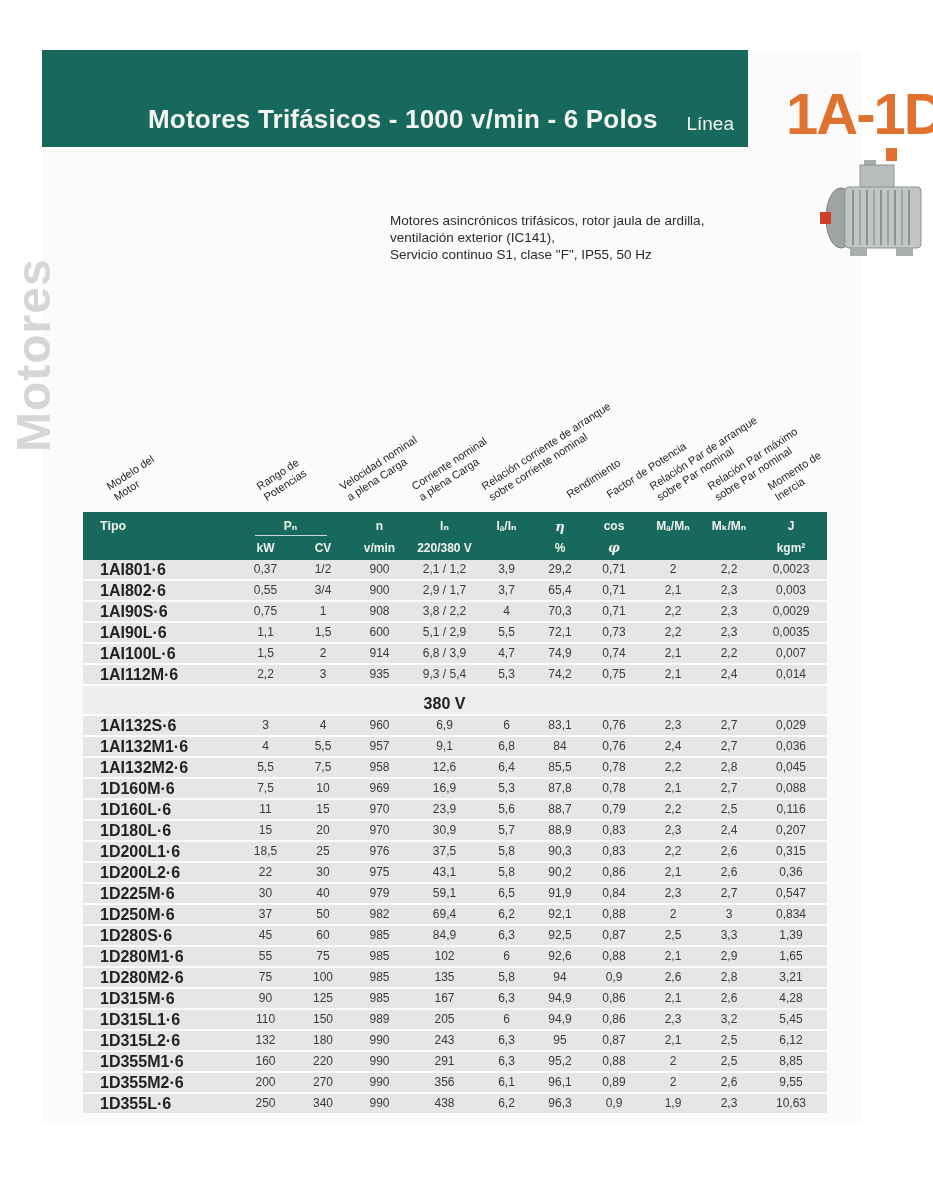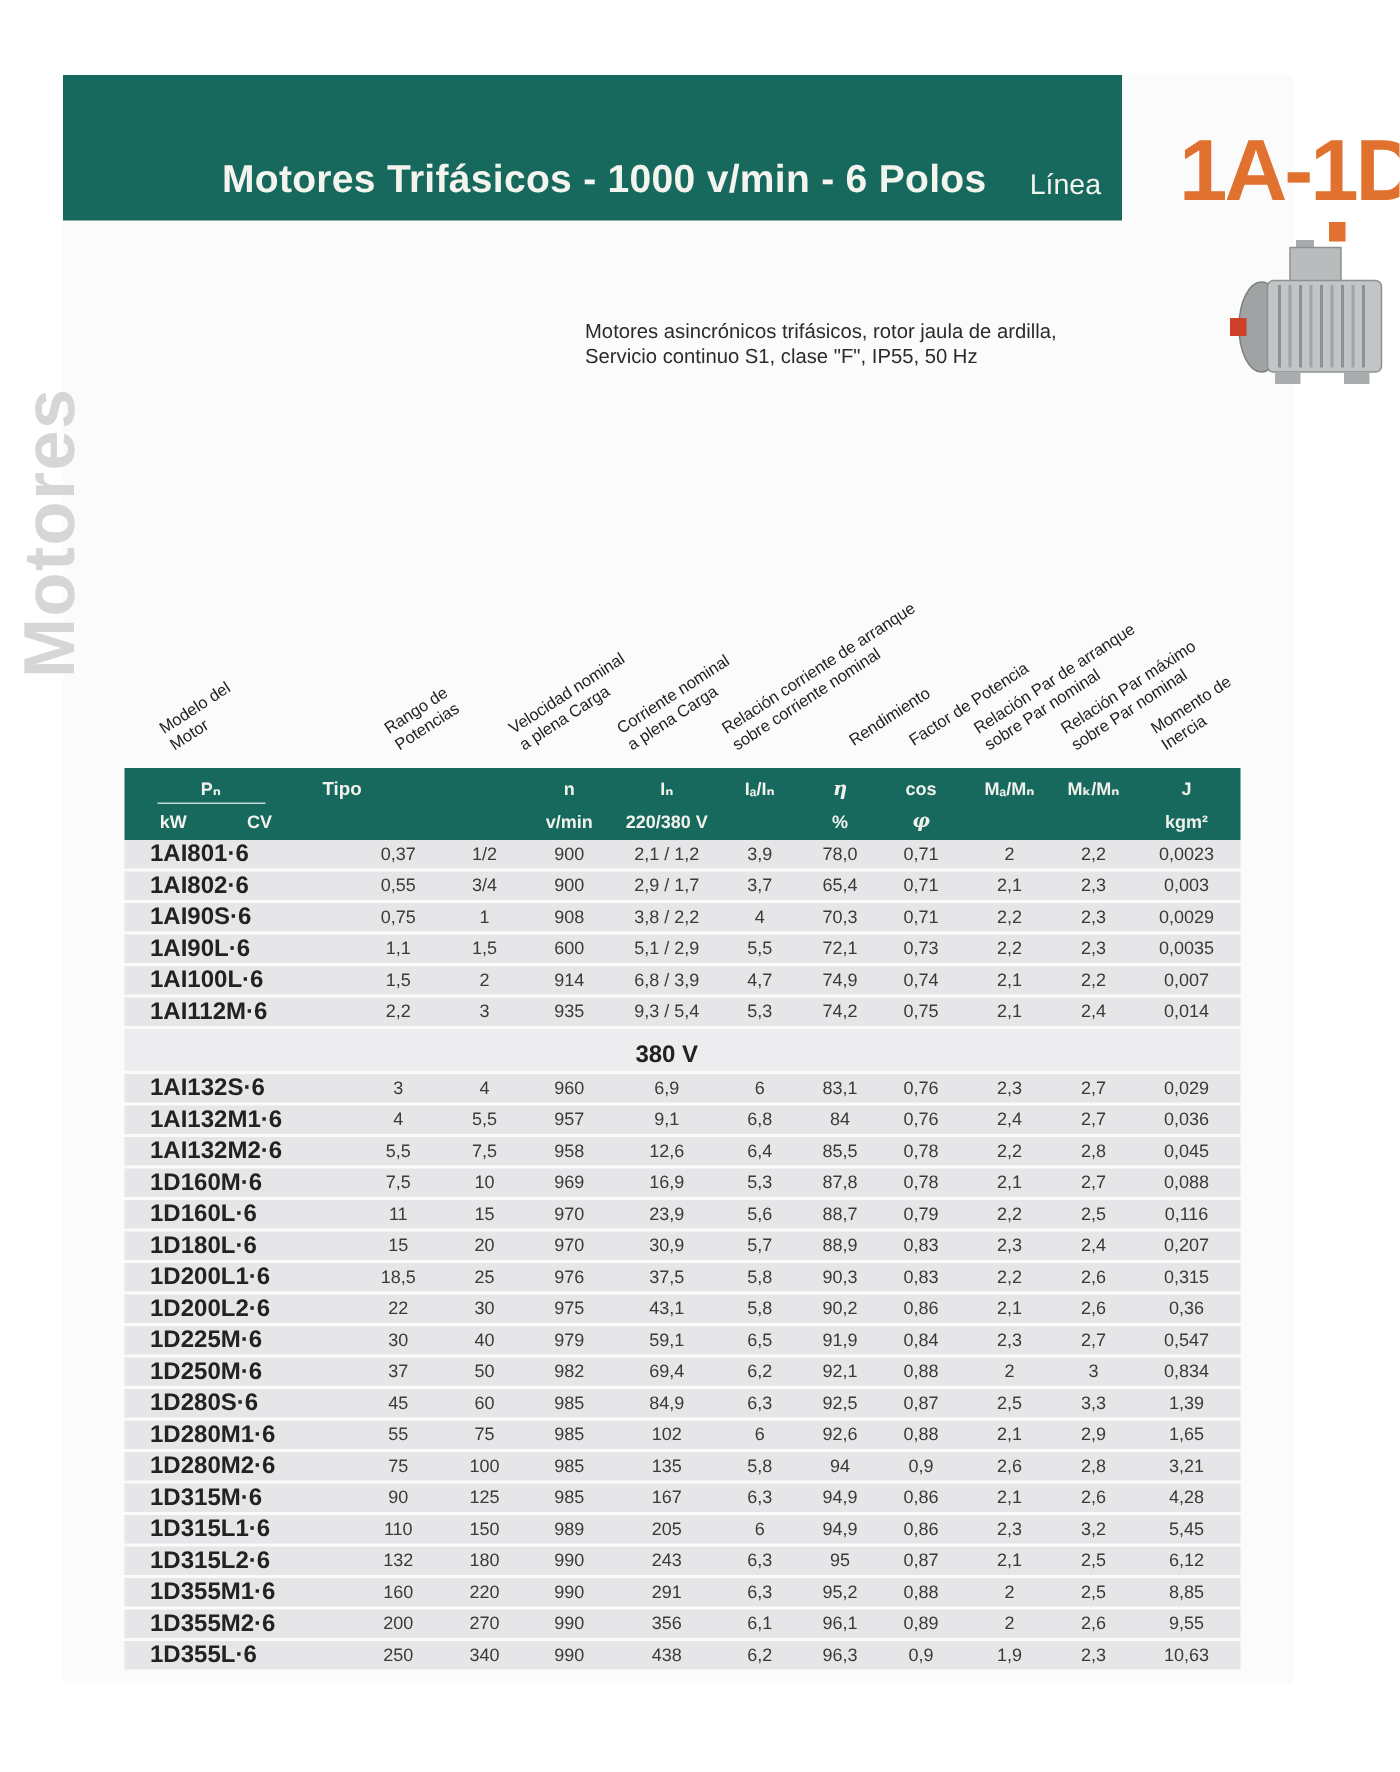--- a/index.html
+++ b/index.html
@@ -139,20 +139,21 @@
     <line x1="75" y1="30" x2="75" y2="85" stroke="#8e9192" stroke-width="2"></line>
     <line x1="82" y1="30" x2="82" y2="85" stroke="#9fa3a4" stroke-width="2"></line>
     <line x1="89" y1="30" x2="89" y2="85" stroke="#8e9192" stroke-width="2"></line>
     <rect x="30" y="88" width="17" height="8" fill="#aaadae"></rect>
     <rect x="76" y="88" width="17" height="8" fill="#aaadae"></rect>
   </svg>
 </div>
 
 <div class="intro">
   <div>Motores asincrónicos trifásicos, rotor jaula de ardilla,</div>
+  <div>ventilación exterior (IC141),</div>
   <div>Servicio continuo S1, clase "F", IP55, 50 Hz</div>
 </div>
 
 <div class="diag d0">
     <span>Modelo del
 Motor</span>
   </div>
 <div class="diag d1">
     <span>Rango de
 Potencias</span>
@@ -183,28 +184,28 @@
     <span>Relación Par máximo
 sobre Par nominal</span>
   </div>
 <div class="diag d9">
     <span>Momento de
 Inercia</span>
   </div>
 
 <div class="table">
   <div class="thead">
+    <div class="hc hc-tipo hc-single">Tipo</div>
     <div class="hc hc-pn">
       <div class="pn-top">Pₙ</div>
       <div class="pn-sub">
         <span class="pn-kw">kW</span>
         <span class="pn-cv">CV</span>
       </div>
     </div>
-    <div class="hc hc-tipo hc-single">Tipo</div>
     <div class="hc hc-n">
       <span>n</span>
       <span>v/min</span>
     </div>
     <div class="hc hc-in">
       <span>Iₙ</span>
       <span>220/380 V</span>
     </div>
     <div class="hc hc-iain hc-single">Iₐ/Iₙ</div>
     <div class="hc hc-eta">
@@ -223,21 +224,21 @@
     </div>
   </div>
   <div>
       <div class="trow">
         <div class="cell cell-tipo">1AI801·6</div>
         <div class="cell">0,37</div>
         <div class="cell">1/2</div>
         <div class="cell">900</div>
         <div class="cell">2,1 / 1,2</div>
         <div class="cell">3,9</div>
-        <div class="cell">78,0</div>
+        <div class="cell">29,2</div>
         <div class="cell">0,71</div>
         <div class="cell">2</div>
         <div class="cell">2,2</div>
         <div class="cell">0,0023</div>
       </div>
       <div class="trow">
         <div class="cell cell-tipo">1AI802·6</div>
         <div class="cell">0,55</div>
         <div class="cell">3/4</div>
         <div class="cell">900</div>

